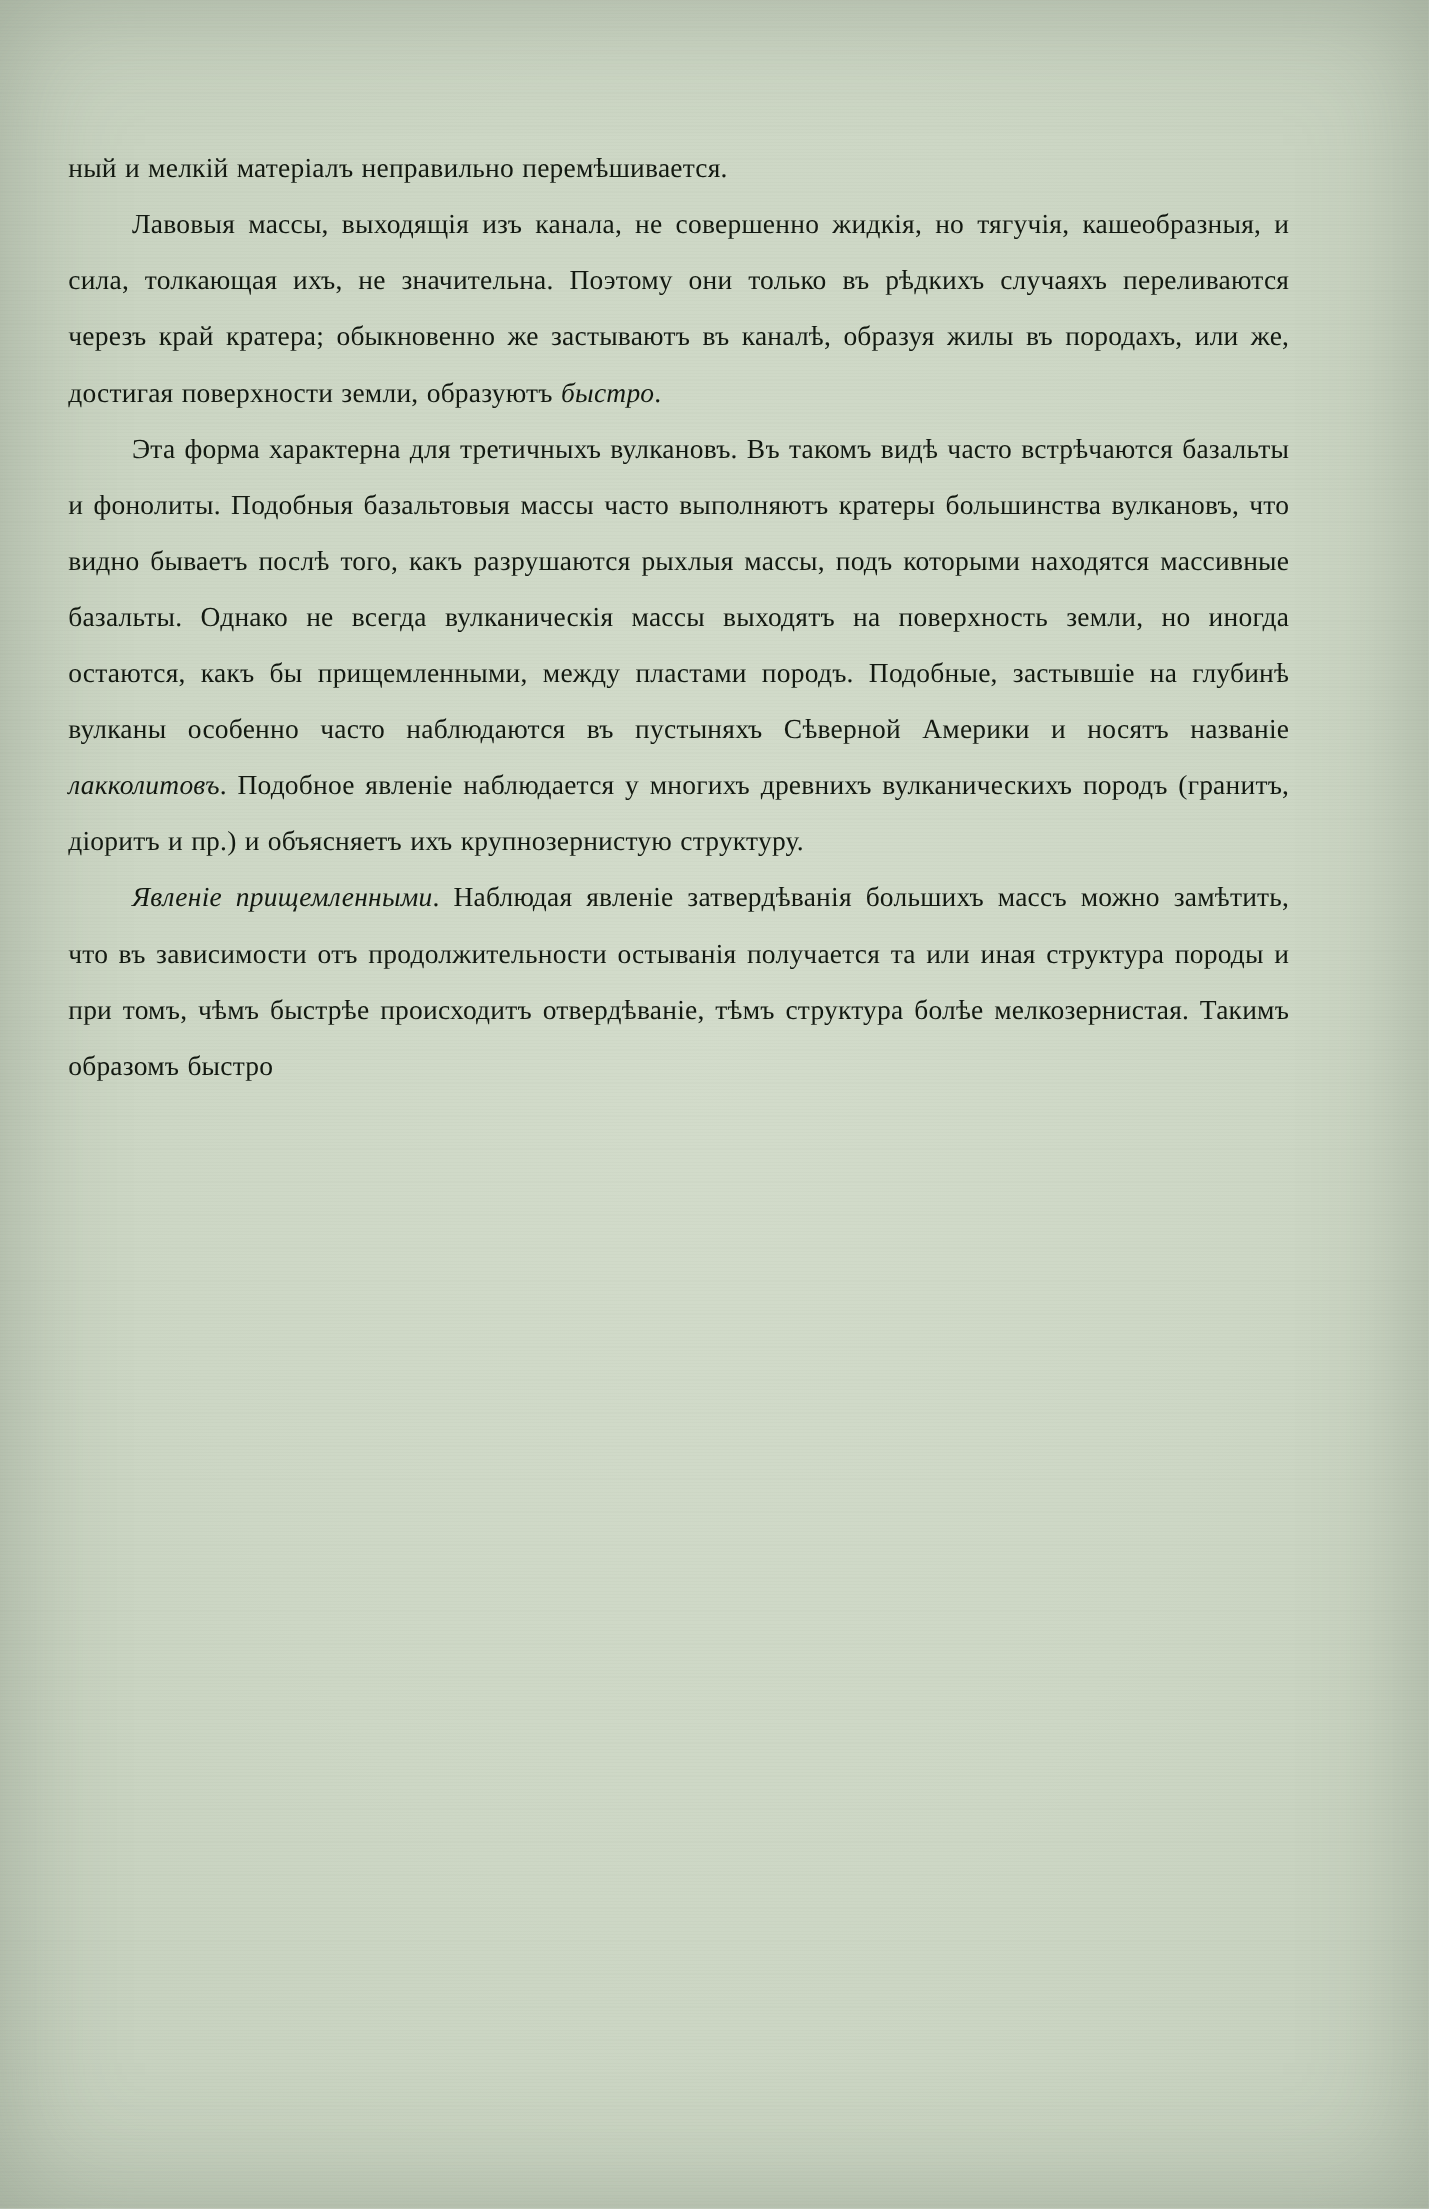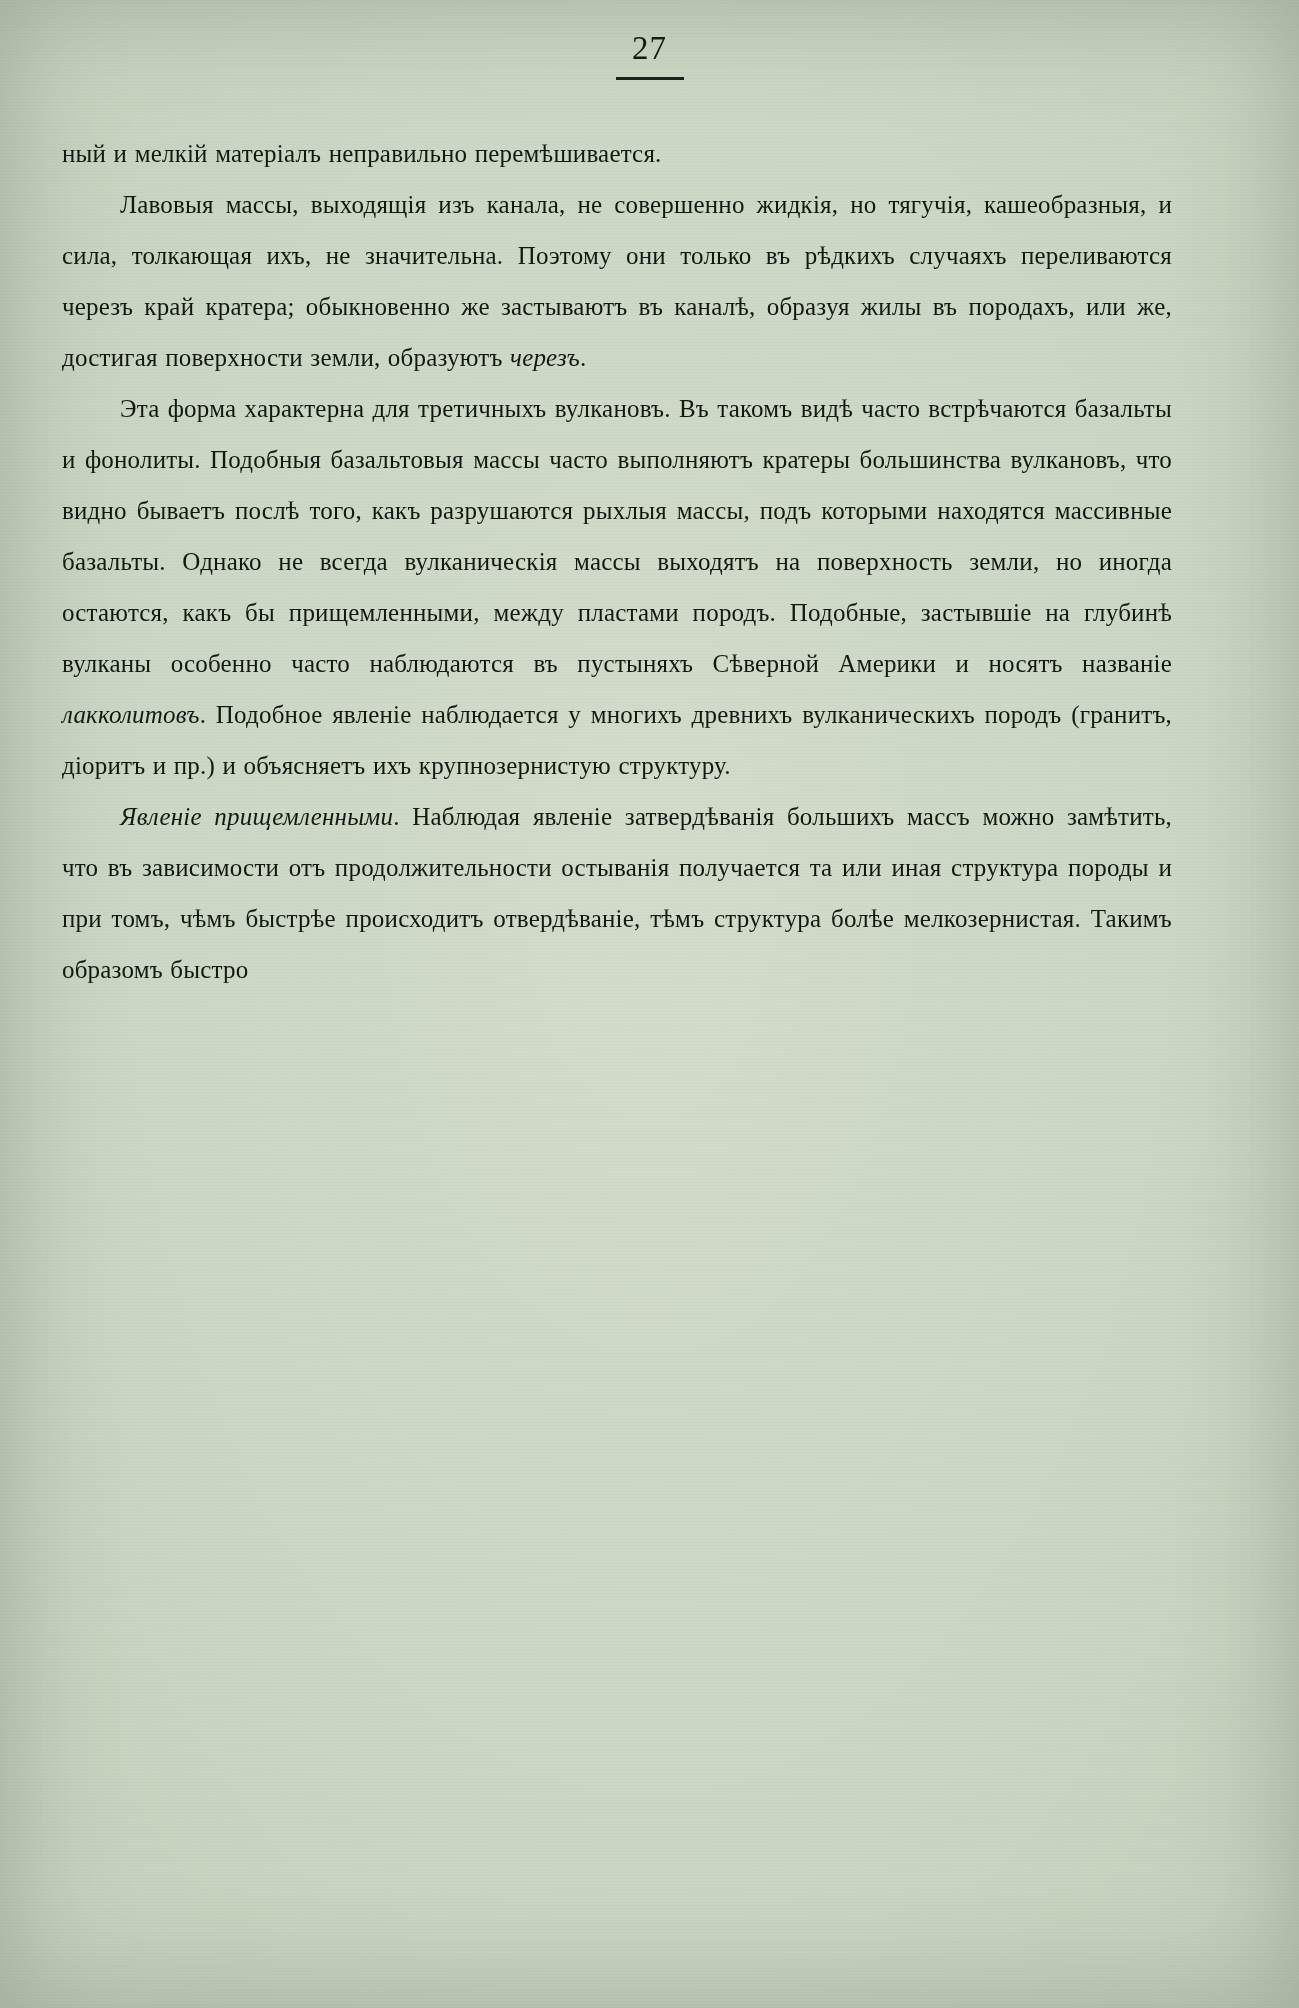--- a/index.html
+++ b/index.html
@@ -84,33 +84,29 @@
     inset: 0;
     pointer-events: none;
     box-shadow: inset 0 0 110px rgba(90,100,85,0.35);
   }
 </style>
 </head>
 <body>
 
 <div class="page">
 
-  <div class="page-header">
-    <div class="folio">27</div>
-    <div class="folio-rule"></div>
-  </div>
 
   <div class="body-text">
 
     <p class="para">
       <span>ный и мелкій матеріалъ неправильно перемѣшивается.</span>
     </p>
 
     <p class="para indent">
-      <span>Лавовыя массы, выходящія изъ канала, не совершенно жидкія, но тягучія, кашеобразныя, и сила, толкающая ихъ, не значительна. Поэтому они только въ рѣдкихъ случаяхъ переливаются черезъ край кратера; обыкновенно же застываютъ въ каналѣ, образуя жилы въ породахъ, или же, достигая поверхности земли, образуютъ </span><em class="italic">черезъ</em><span>.</span>
+      <span>Лавовыя массы, выходящія изъ канала, не совершенно жидкія, но тягучія, кашеобразныя, и сила, толкающая ихъ, не значительна. Поэтому они только въ рѣдкихъ случаяхъ переливаются черезъ край кратера; обыкновенно же застываютъ въ каналѣ, образуя жилы въ породахъ, или же, достигая поверхности земли, образуютъ </span><em class="italic">быстро</em><span>.</span>
     </p>
 
     <p class="para indent">
       <span>Эта форма характерна для третичныхъ вулкановъ. Въ такомъ видѣ часто встрѣчаются базальты и фонолиты. Подобныя базальтовыя массы часто выполняютъ кратеры большинства вулкановъ, что видно бываетъ послѣ того, какъ разрушаются рыхлыя массы, подъ которыми находятся массивные базальты. Однако не всегда вулканическія массы выходятъ на поверхность земли, но иногда остаются, какъ бы прищемленными, между пластами породъ. Подобные, застывшіе на глубинѣ вулканы особенно часто наблюдаются въ пустыняхъ Сѣверной Америки и носятъ названіе </span><em class="italic">лакколитовъ</em><span>. Подобное явленіе наблюдается у многихъ древнихъ вулканическихъ породъ (гранитъ, діоритъ и пр.) и объясняетъ ихъ крупнозернистую структуру.</span>
     </p>
 
     <p class="para indent">
       <em class="italic">Явленіе прищемленными</em><span>. Наблюдая явленіе затвердѣванія большихъ массъ можно замѣтить, что въ зависимости отъ продолжительности остыванія получается та или иная структура породы и при томъ, чѣмъ быстрѣе происходитъ отвердѣваніе, тѣмъ структура болѣе мелкозернистая. Такимъ образомъ быстро</span>
     </p>
 

